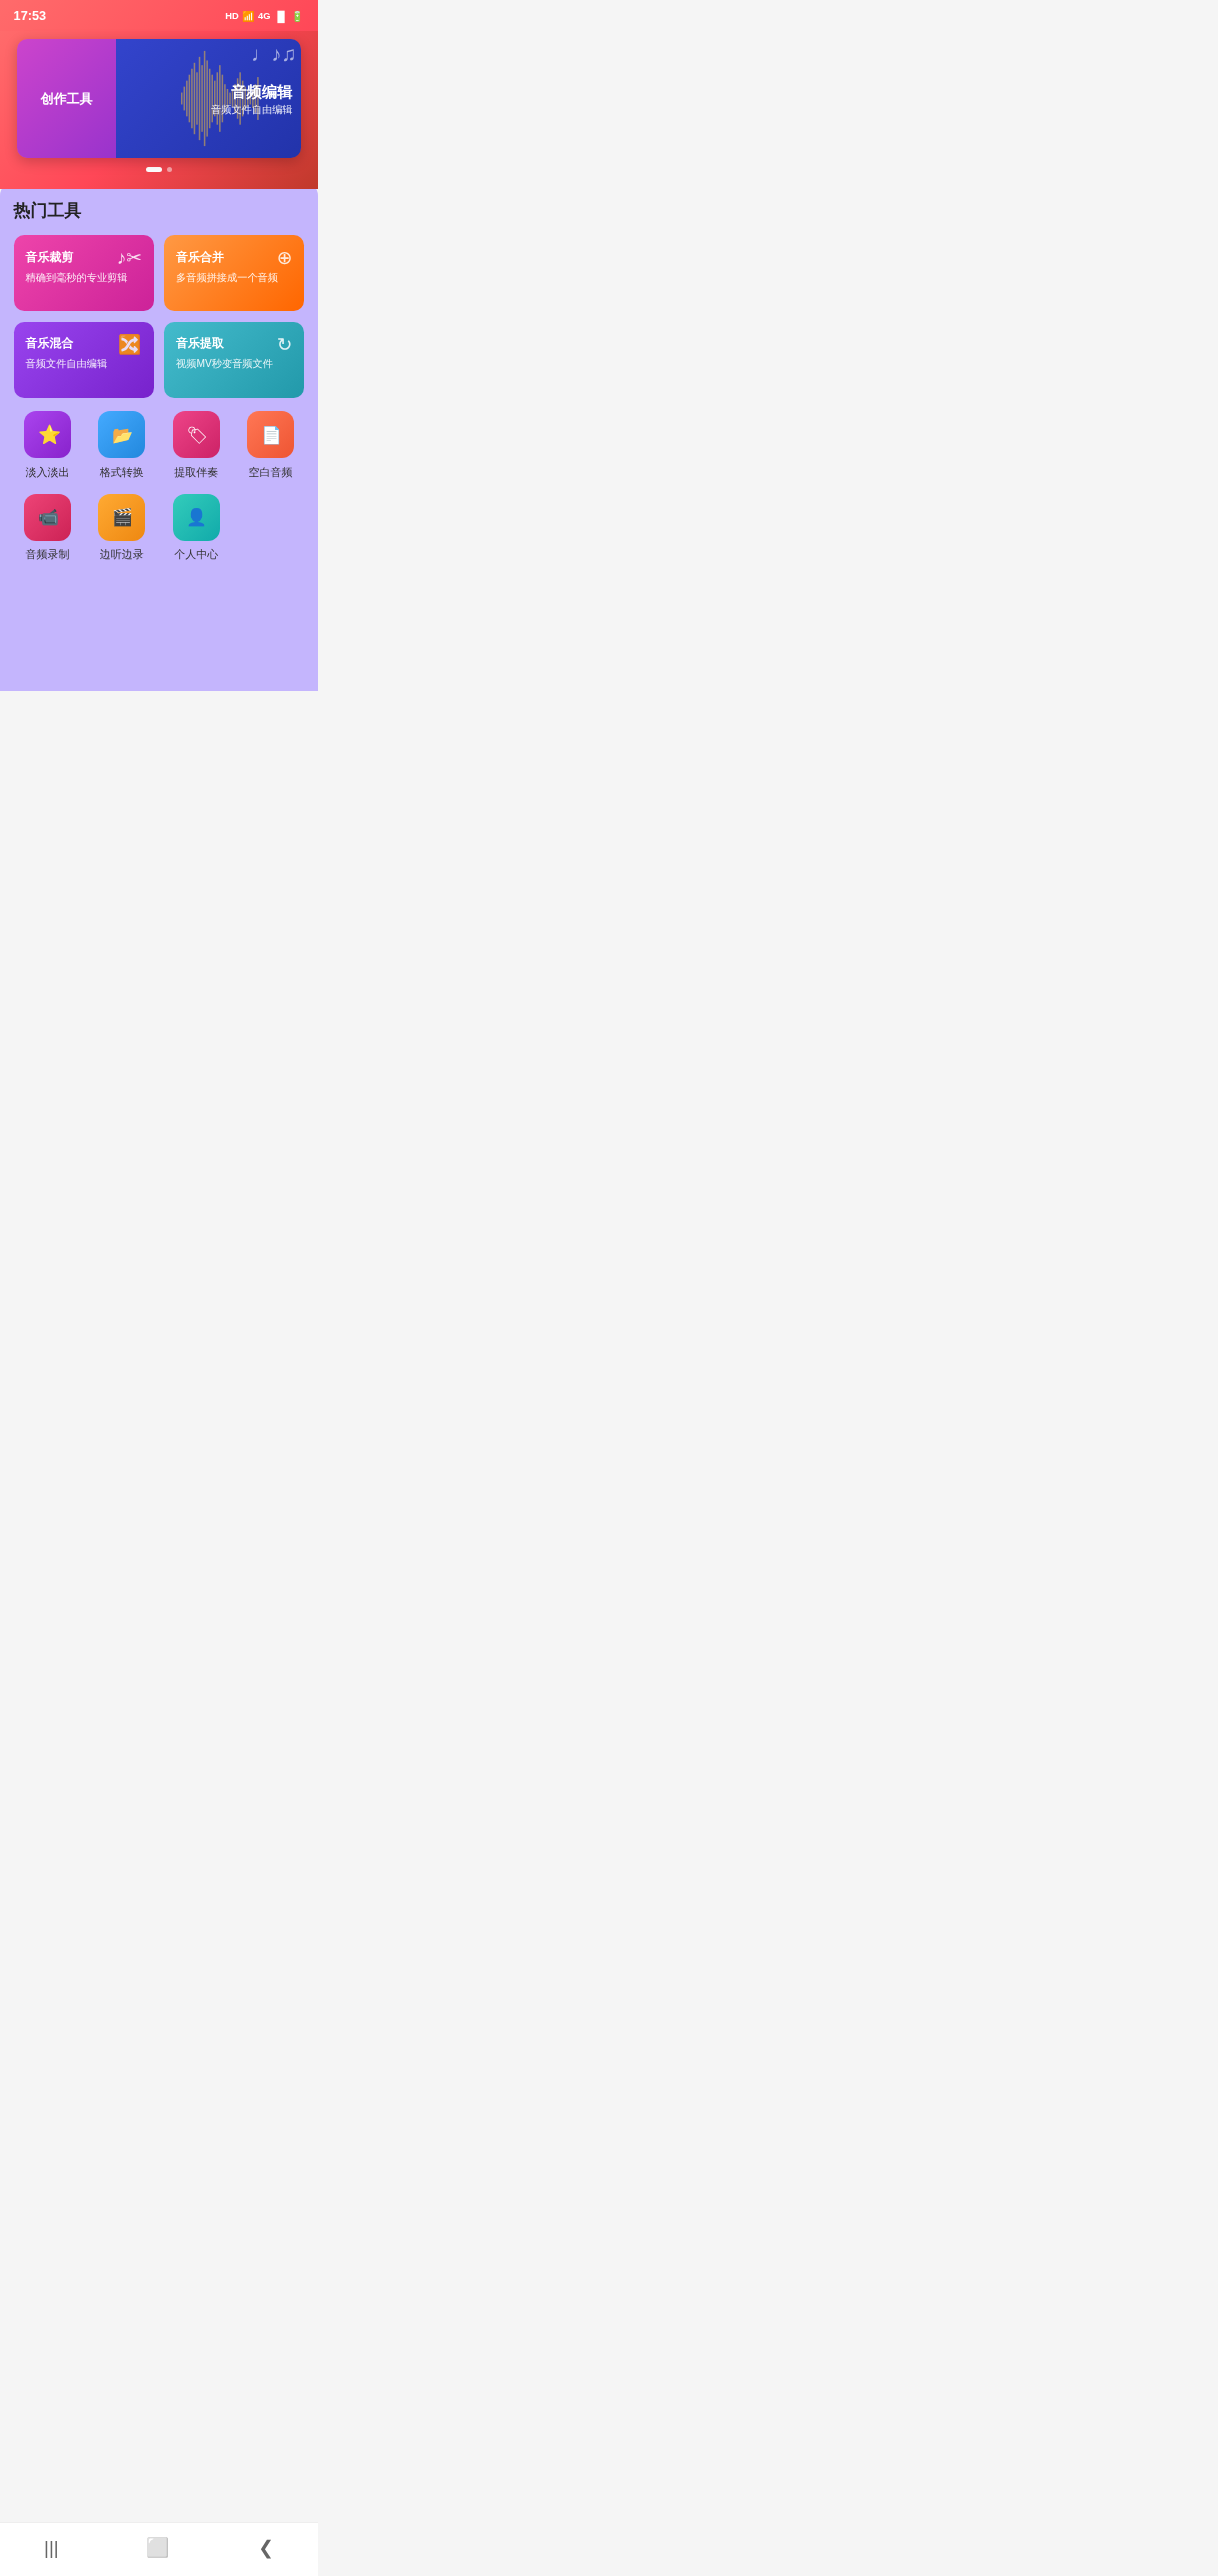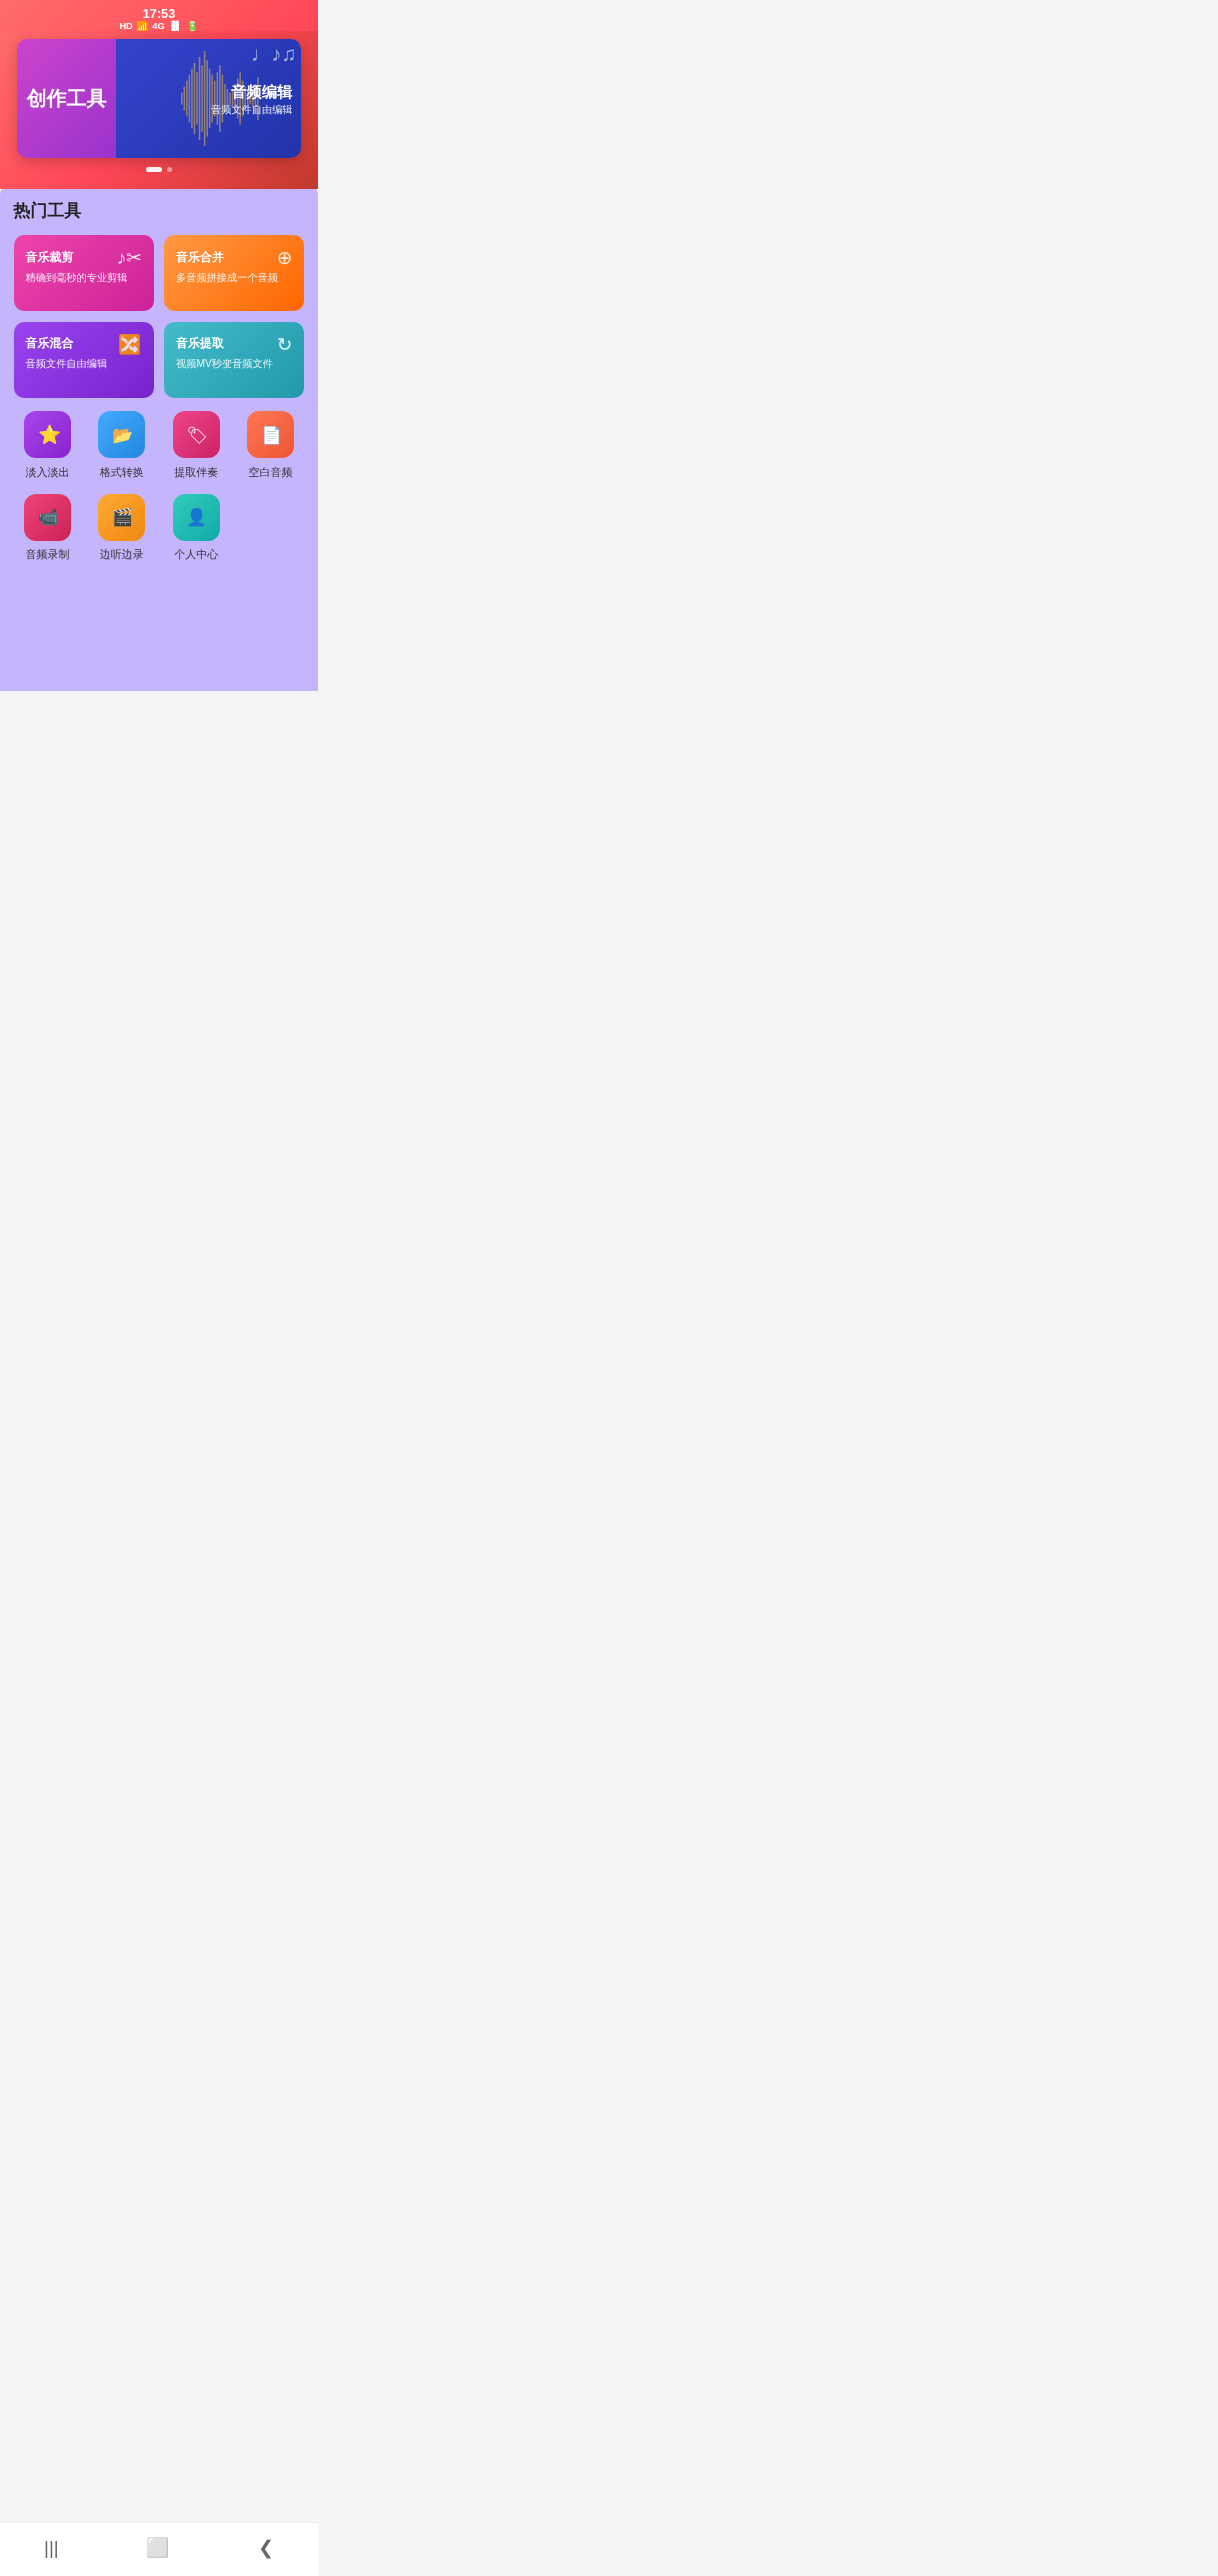--- a/index.html
+++ b/index.html
@@ -14,21 +14,20 @@
     }
 
     
     .status-bar {
       background: linear-gradient(135deg, #ff6b6b 0%, #ff4757 100%);
       display: flex;
       justify-content: space-between;
       align-items: center;
       padding: 6.8px 13.6px 5.1px;
       height: 30.5px;
-      flex-direction: column;
     }
     .status-time {
       color: white;
       font-size: 12.7px;
       font-weight: 600;
     }
     .status-icons {
       display: flex;
       align-items: center;
       gap: 3.4px;
@@ -68,21 +67,21 @@
       width: 35%;
       background: linear-gradient(135deg, #cc44cc 0%, #9933cc 100%);
       display: flex;
       align-items: center;
       justify-content: center;
       padding: 8.5px;
     }
 
     .banner-left-text {
       color: white;
-      font-size: 20px;
+      font-size: 13px;
       font-weight: bold;
       text-align: center;
     }
 
     .banner-right {
       width: 65%;
       background: linear-gradient(135deg, #3344cc 0%, #2233aa 100%);
       position: relative;
       overflow: hidden;
       display: flex;

